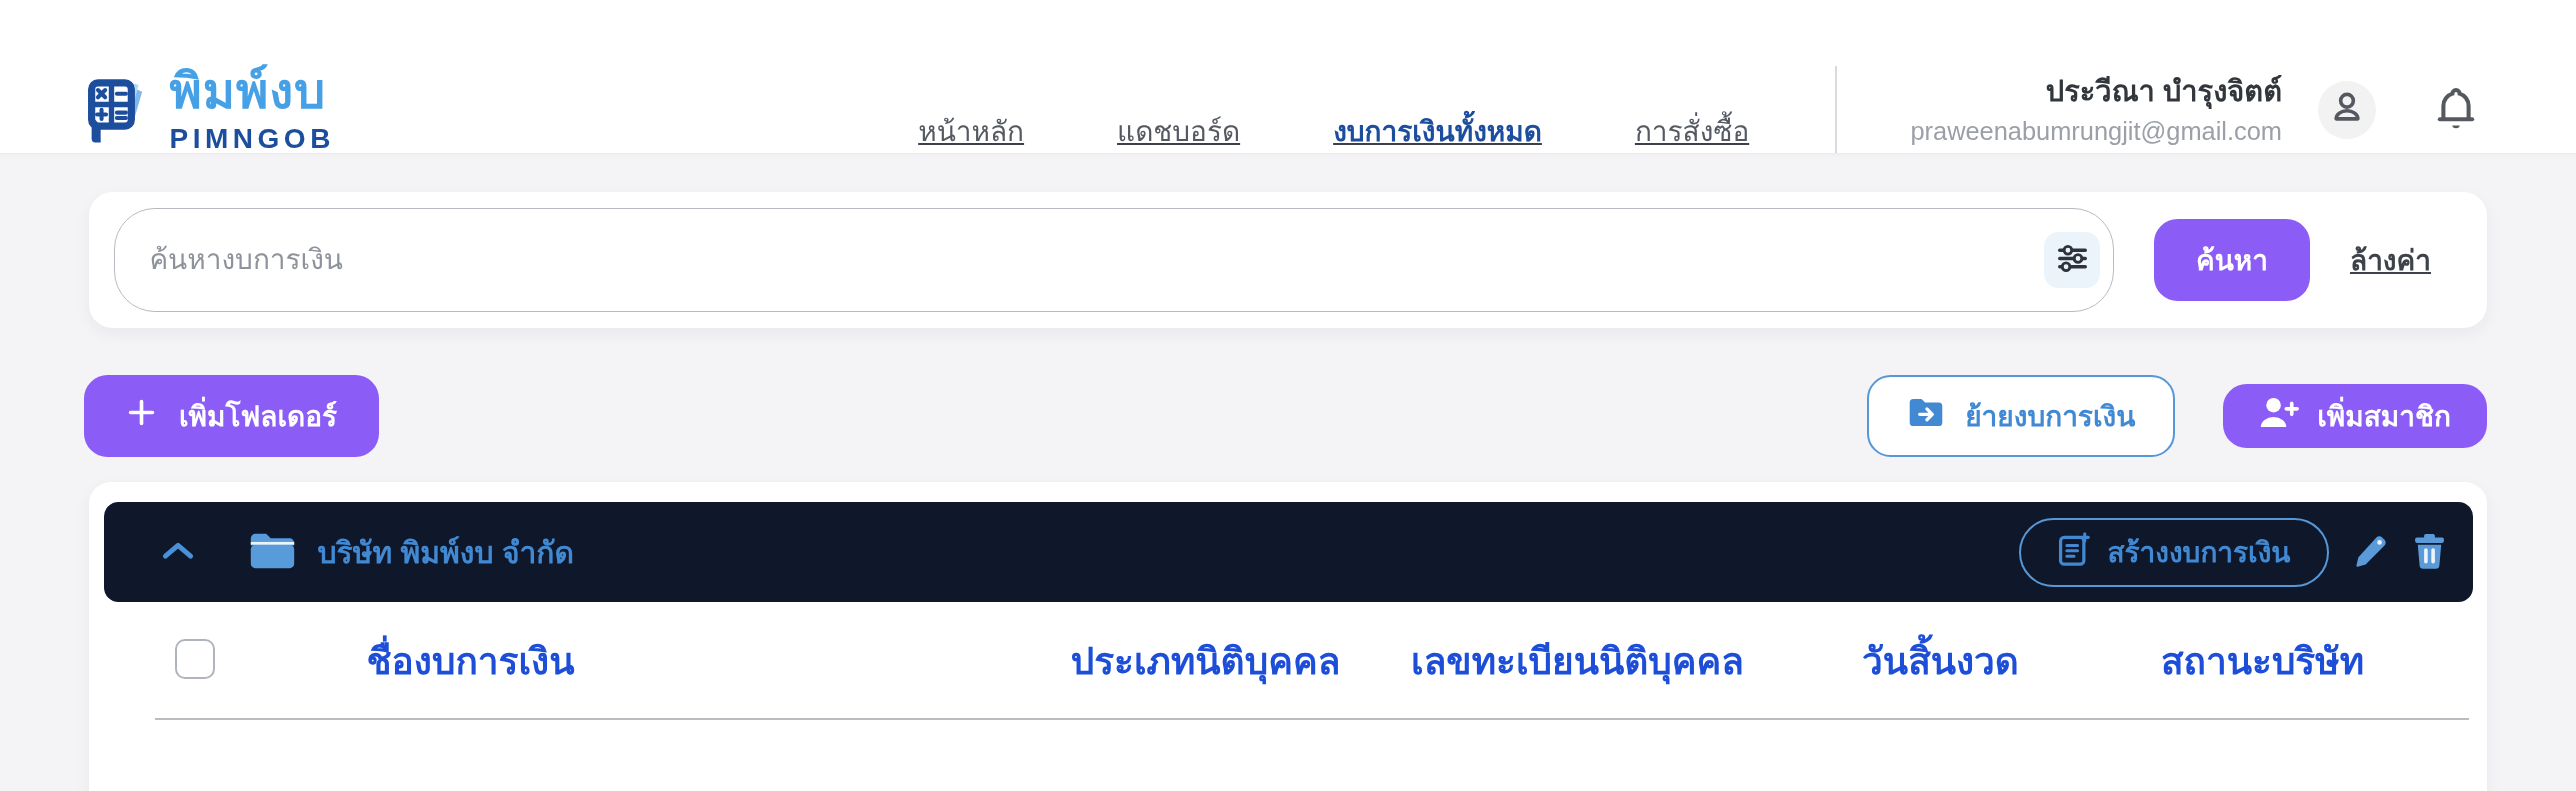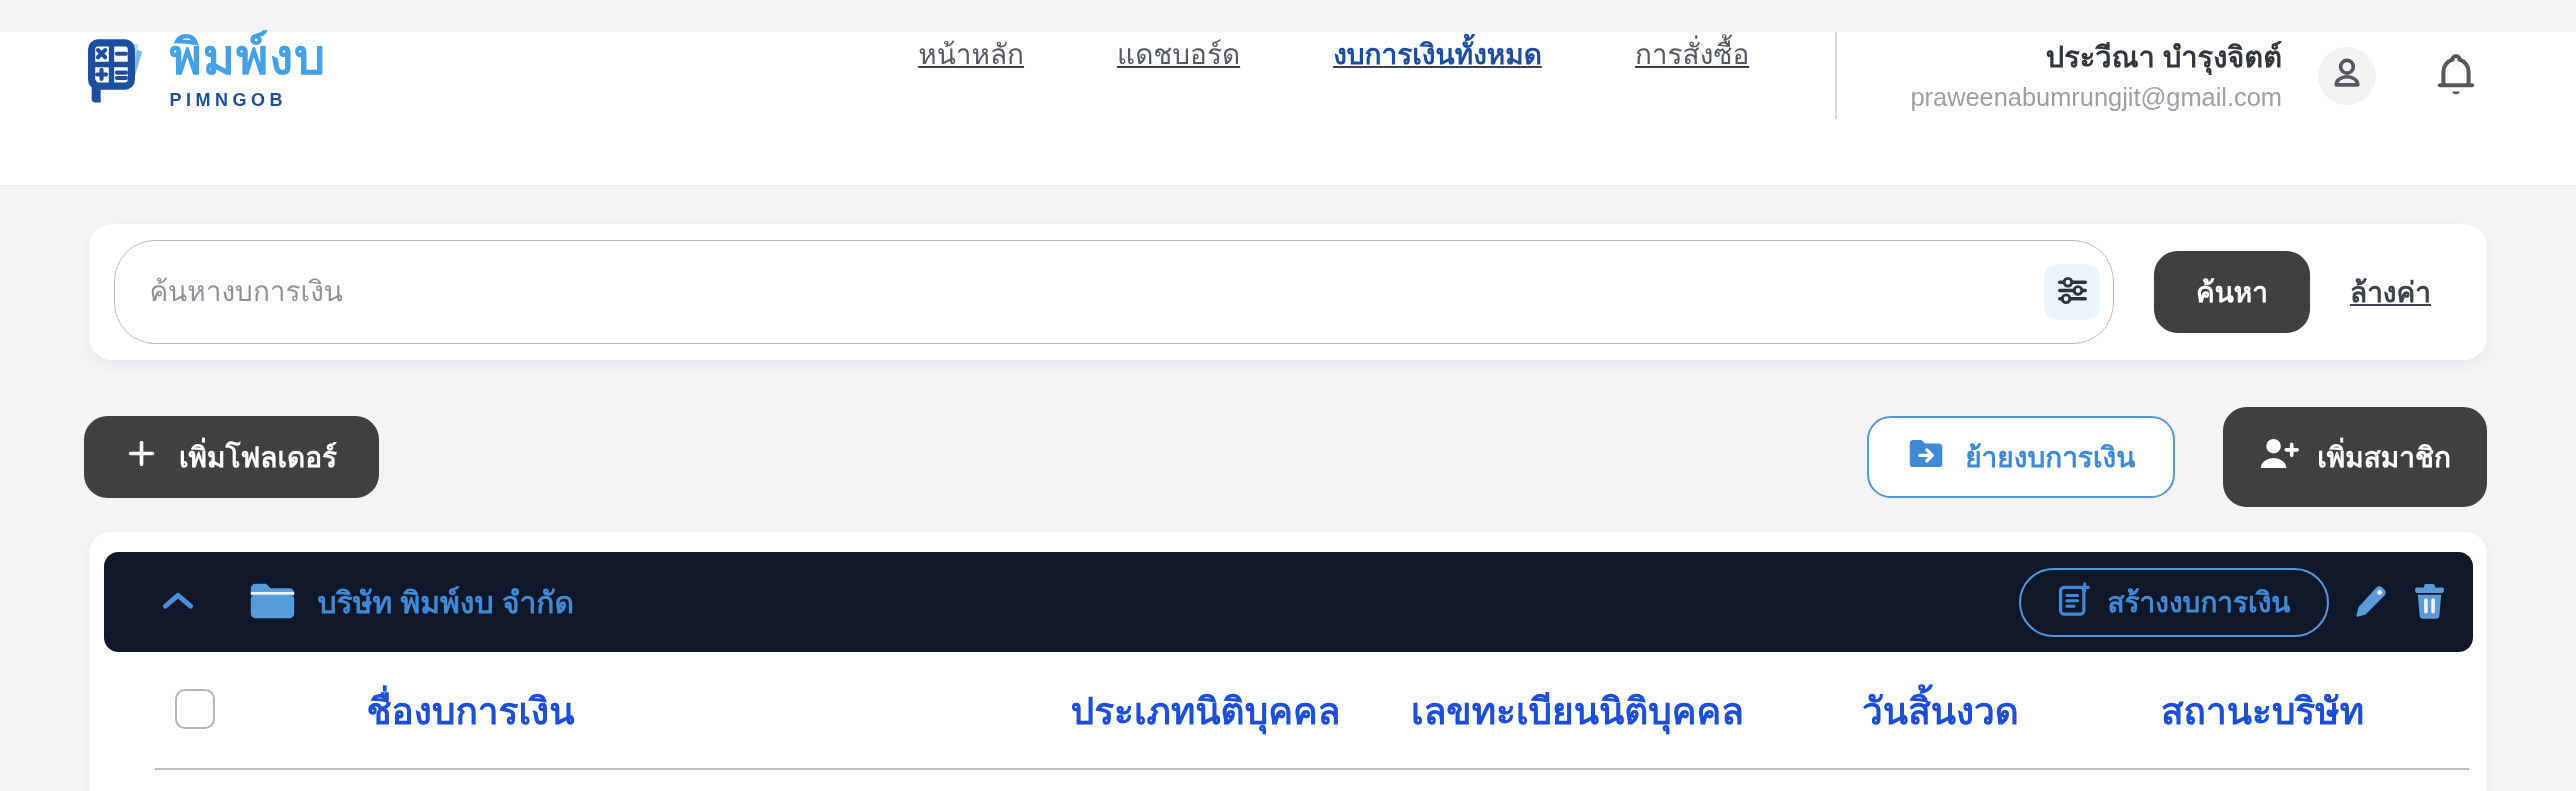--- a/index.html
+++ b/index.html
@@ -5,29 +5,28 @@
   * { margin:0; padding:0; box-sizing:border-box; }
   html,body { width:2576px; height:791px; }
   body {
     font-family:"Liberation Sans","DejaVu Sans",sans-serif;
     background:#f4f4f6; color:#3b4049; overflow:hidden;
   }
   .page { width:2576px; height:791px; position:relative; overflow:hidden; }
 
   
   .app-header {
-    height:154px; background:#ffffff; display:flex; align-items:flex-start;
+    height:154px; background:#ffffff; display:flex; align-items:flex-end;
     padding:0 100px 0 86px; border-bottom:0.9px solid #ececee;
     box-shadow:0 1.8px 5.4px rgba(0,0,0,.03);
-    margin-top:32px;
   }
   .logo { display:flex; align-items:center; gap:23.6px; cursor:pointer; }
   .logo-text { display:flex; flex-direction:column; line-height:1; }
   .logo-th { font-size:49px; font-weight:700; color:#45a0e6; letter-spacing:0.9px; }
-  .logo-en { font-size:18px; font-weight:700; color:#1d4e9e; letter-spacing:4.5px; margin-top:9px; }
+  .logo-en { font-size:28px; font-weight:700; color:#1d4e9e; letter-spacing:4.5px; margin-top:9px; }
 
   .main-nav { display:flex; align-items:center; gap:93px; margin-left:auto;text-decoration:underline; }
   .nav-item { font-size:28px; color:#555a62; text-decoration:none; font-weight:500; white-space:nowrap; }
   .nav-item.active { color:#1d4e9e; font-weight:700; }
 
   .header-right { display:flex; align-items:center; margin-left:86px; }
   .v-divider { width:1.8px; height:87px; background:#d9dadd; }
   .user-info { margin-left:64px; text-align:right; width:381px; }
   .user-name { font-size:29px; font-weight:600; color:#32373e; line-height:1.3; }
   .user-email { font-size:25.4px; color:#9ba0a8; margin-top:5.4px; }
@@ -50,34 +49,34 @@
   .search-input {
     flex:1; border:none; outline:none; font-size:28px; color:#3b4049; background:transparent;
     font-family:inherit;
   }
   .search-input::placeholder { color:#8d929b; }
   .filter-chip {
     width:56px; height:56px; border-radius:14.5px; background:#ecf4fb;
     display:flex; align-items:center; justify-content:center; cursor:pointer; flex:0 0 auto;
   }
   .btn { border:none; cursor:pointer; font-family:inherit; display:inline-flex; align-items:center; justify-content:center; }
-  .btn-primary { background:#404040; color:#fff; font-size:28px; font-weight:600; border-radius:23.6px; }
+  .btn-primary { background:#8b5cf6; color:#fff; font-size:28px; font-weight:600; border-radius:23.6px; }
   .search-btn { width:156px; height:82px; flex:0 0 auto; }
   .clear-link { font-size:28px; font-weight:600; color:#3e434b; white-space:nowrap; }
 
   
   .actions-row { margin:47px 89px 0 84px; display:flex; align-items:center; gap:48px; }
   .add-folder-btn { height:82px; padding:0 42px; gap:22px; }
   .actions-spacer { flex:1; }
   .btn-outline {
     background:#fff; border:2.7px solid #5697d8; color:#4189d2;
     font-size:28px; font-weight:600; border-radius:23.6px;
   }
   .move-btn { height:82px; padding:0 38px; gap:20px; }
-  .add-member-btn { height:100px; padding:0 36px; gap:18px; }
+  .add-member-btn { height:64px; padding:0 36px; gap:18px; }
 
   
   .table-card {
     margin:25.4px 89px 0 89px; background:#fff; border-radius:22px;
     box-shadow:0 5.4px 16.3px rgba(20,40,80,.05); padding:20px 14.5px 0 14.5px; height:381px;
   }
   .folder-row {
     height:100px; border-radius:14.5px; background:#0f172a;
     display:flex; align-items:center; padding:0 27px 0 56px;
   }

